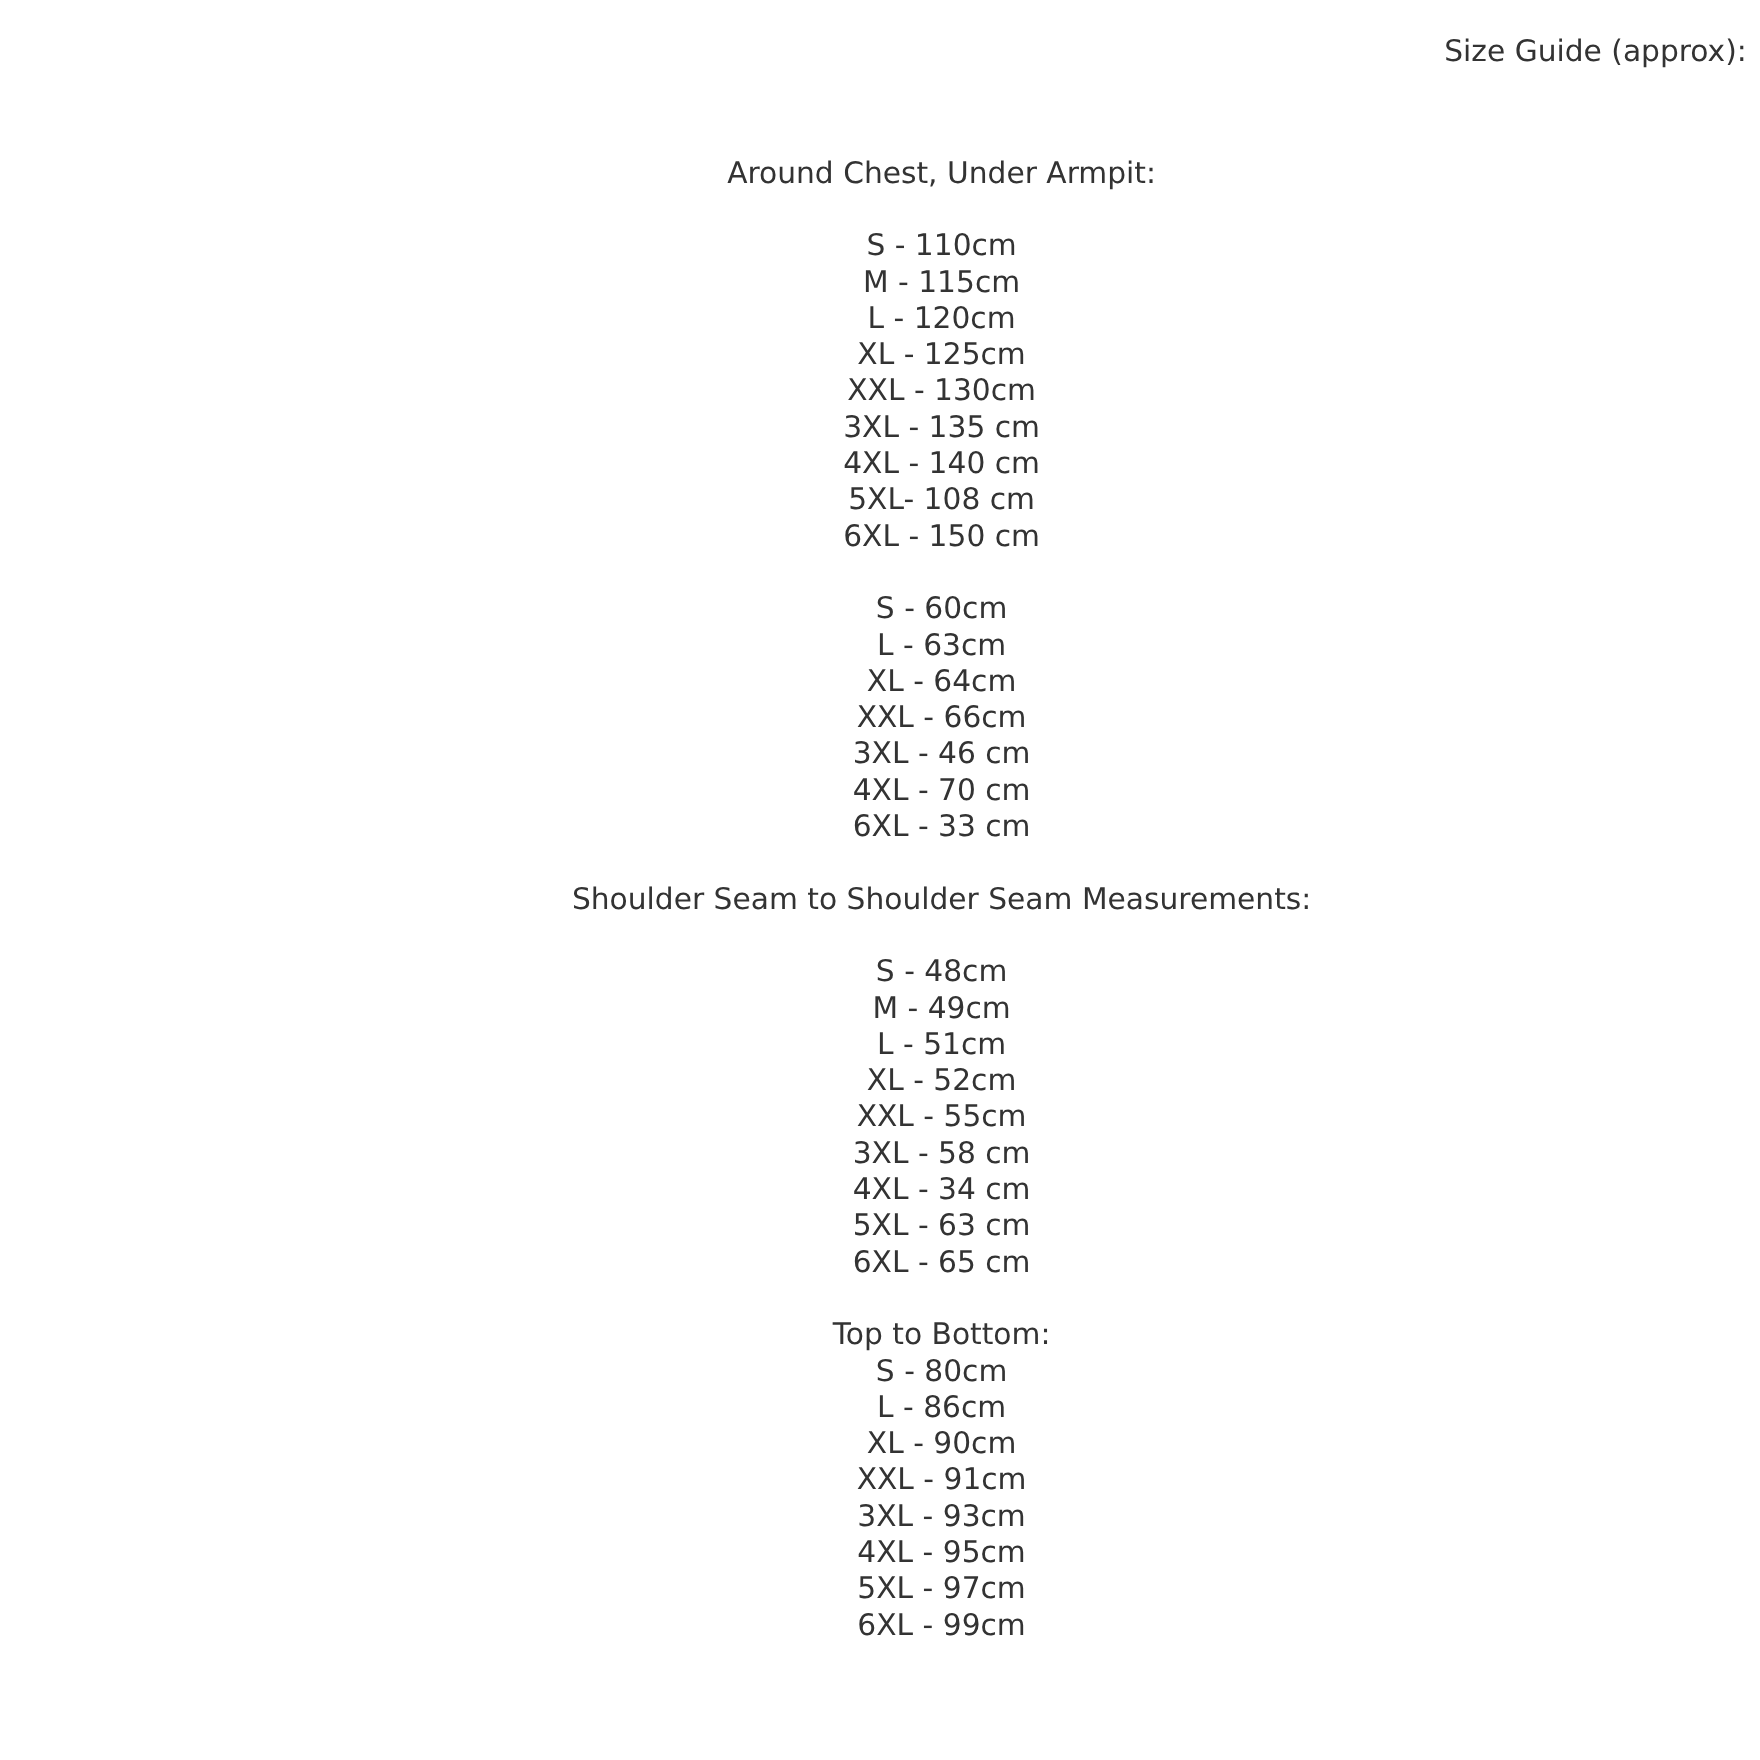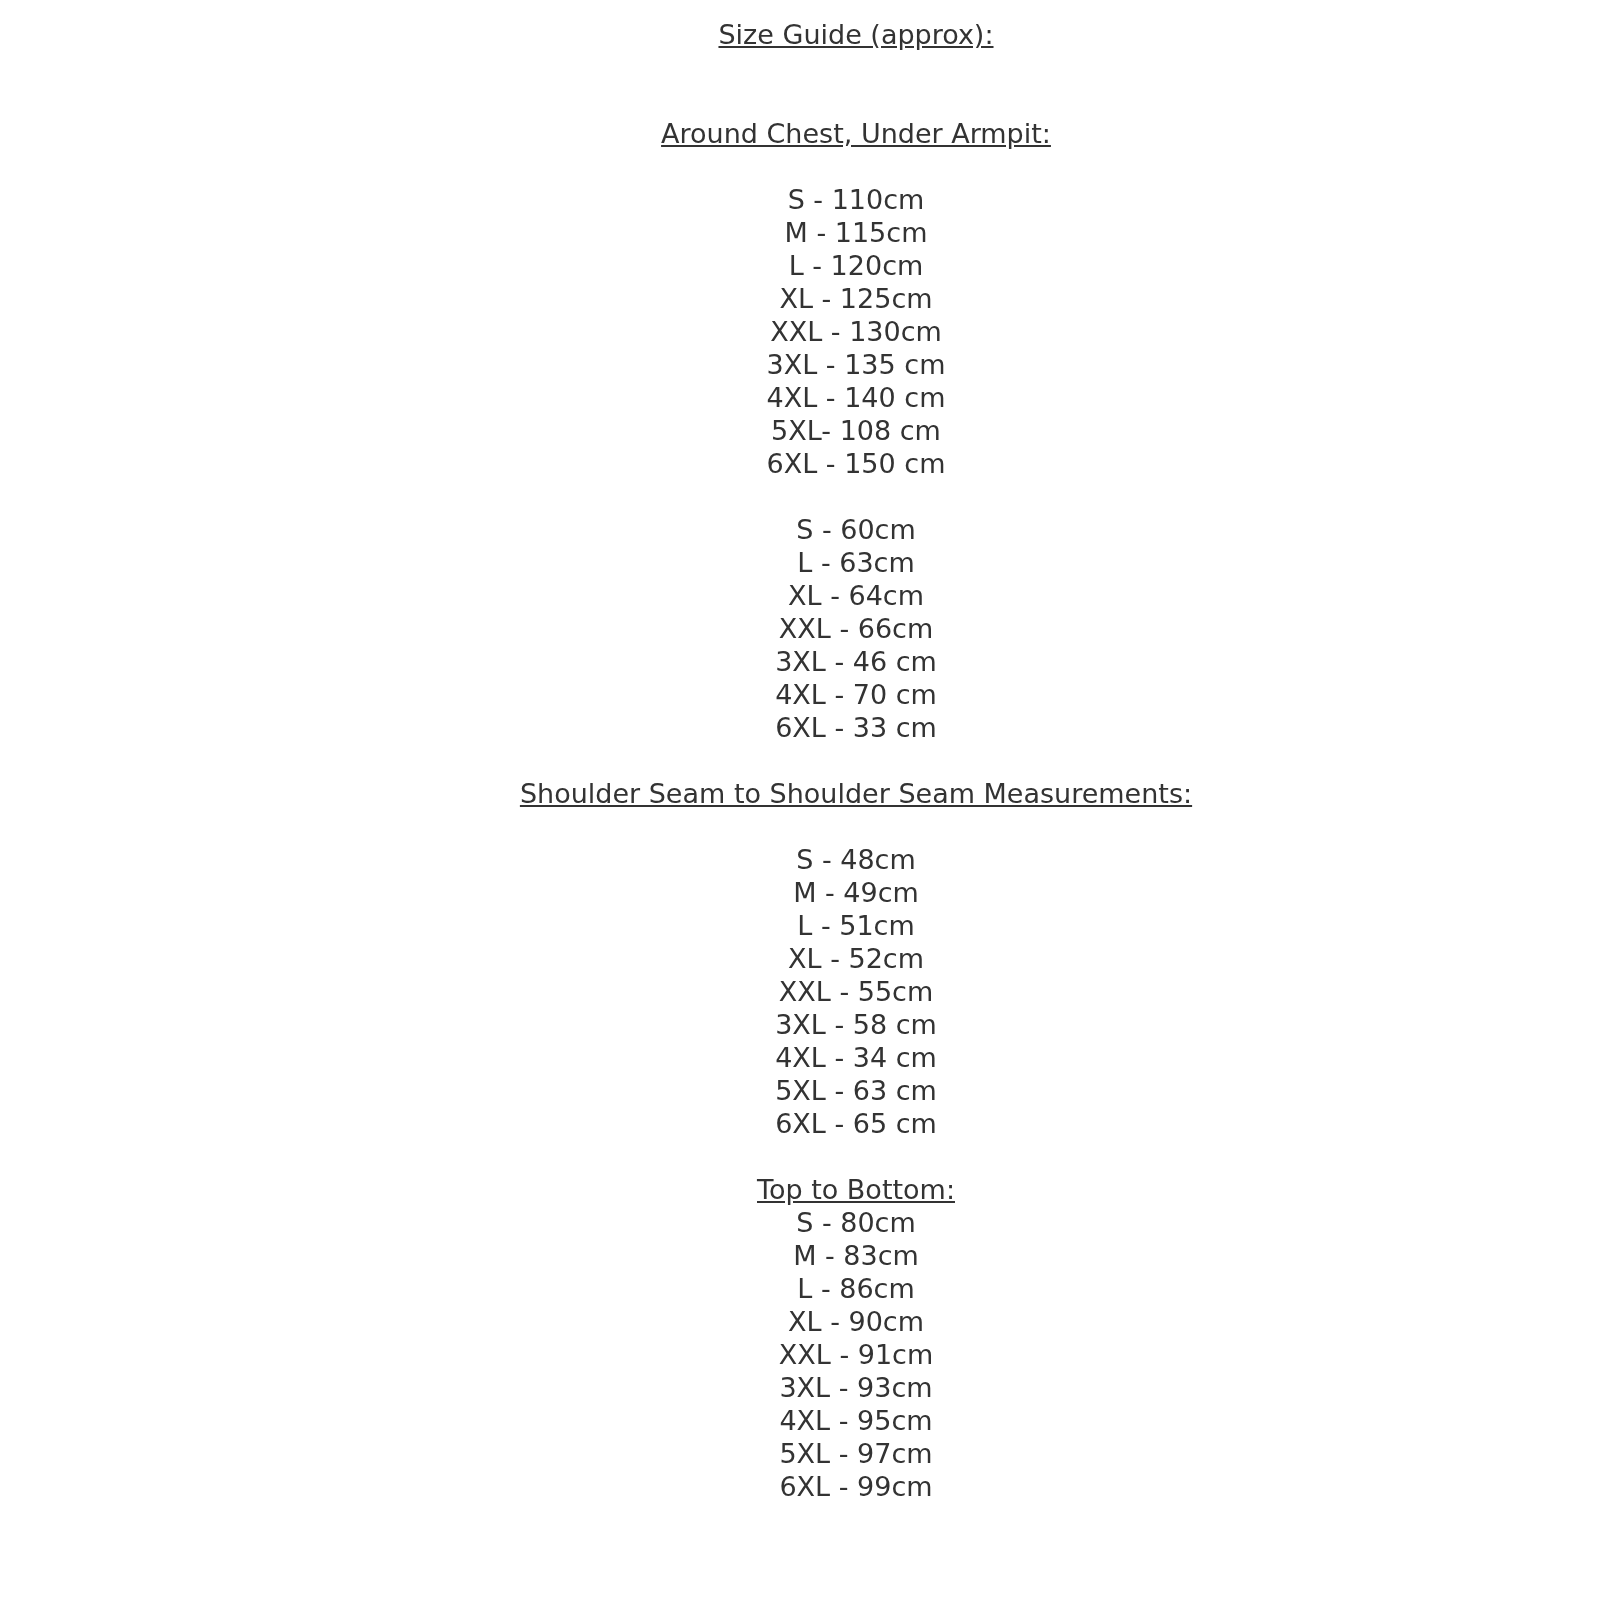--- a/index.html
+++ b/index.html
@@ -15,26 +15,26 @@
     box-sizing: border-box;
     width: 1600px;
     padding: 18px 0 0 112px; 
     font-size: 27px;
     line-height: 33px;
     text-align: center;
   }
   .title {
     font-size: 27px;
     font-weight: normal;
-    margin: 0;
-    text-decoration: underline;
+    margin: 12px;
+    text-align: right;
   }
   .spacer { height: 33px; }
   .section { margin-top: 33px; }
-  .heading { white-space: pre; text-decoration: underline; }
+  .heading { white-space: pre; }
   .line { white-space: pre; }
   .blank { height: 33px; }
 </style>
 </head>
 <body style="background: rgb(255, 255, 255); color: rgb(51, 51, 51);">
 
 <div class="page">
   <h1 class="title">Size Guide (approx):</h1>
   <div class="spacer"></div>
   <div id="sections">
@@ -79,21 +79,20 @@
           <div class="line">4XL - 34 cm</div>
           <div class="line">5XL - 63 cm</div>
           <div class="line">6XL - 65 cm</div>
         </div>
   </section>
 
   <section class="section">
     <div class="line heading">Top to Bottom:</div>
     <div class="lines">
           <div class="line">S - 80cm</div>
-          <div class="line">M - 83cm</div>
           <div class="line">L - 86cm</div>
           <div class="line">XL - 90cm</div>
           <div class="line">XXL - 91cm</div>
           <div class="line">3XL - 93cm</div>
           <div class="line">4XL - 95cm</div>
           <div class="line">5XL - 97cm</div>
           <div class="line">6XL - 99cm</div>
         </div>
   </section>
 </div>

